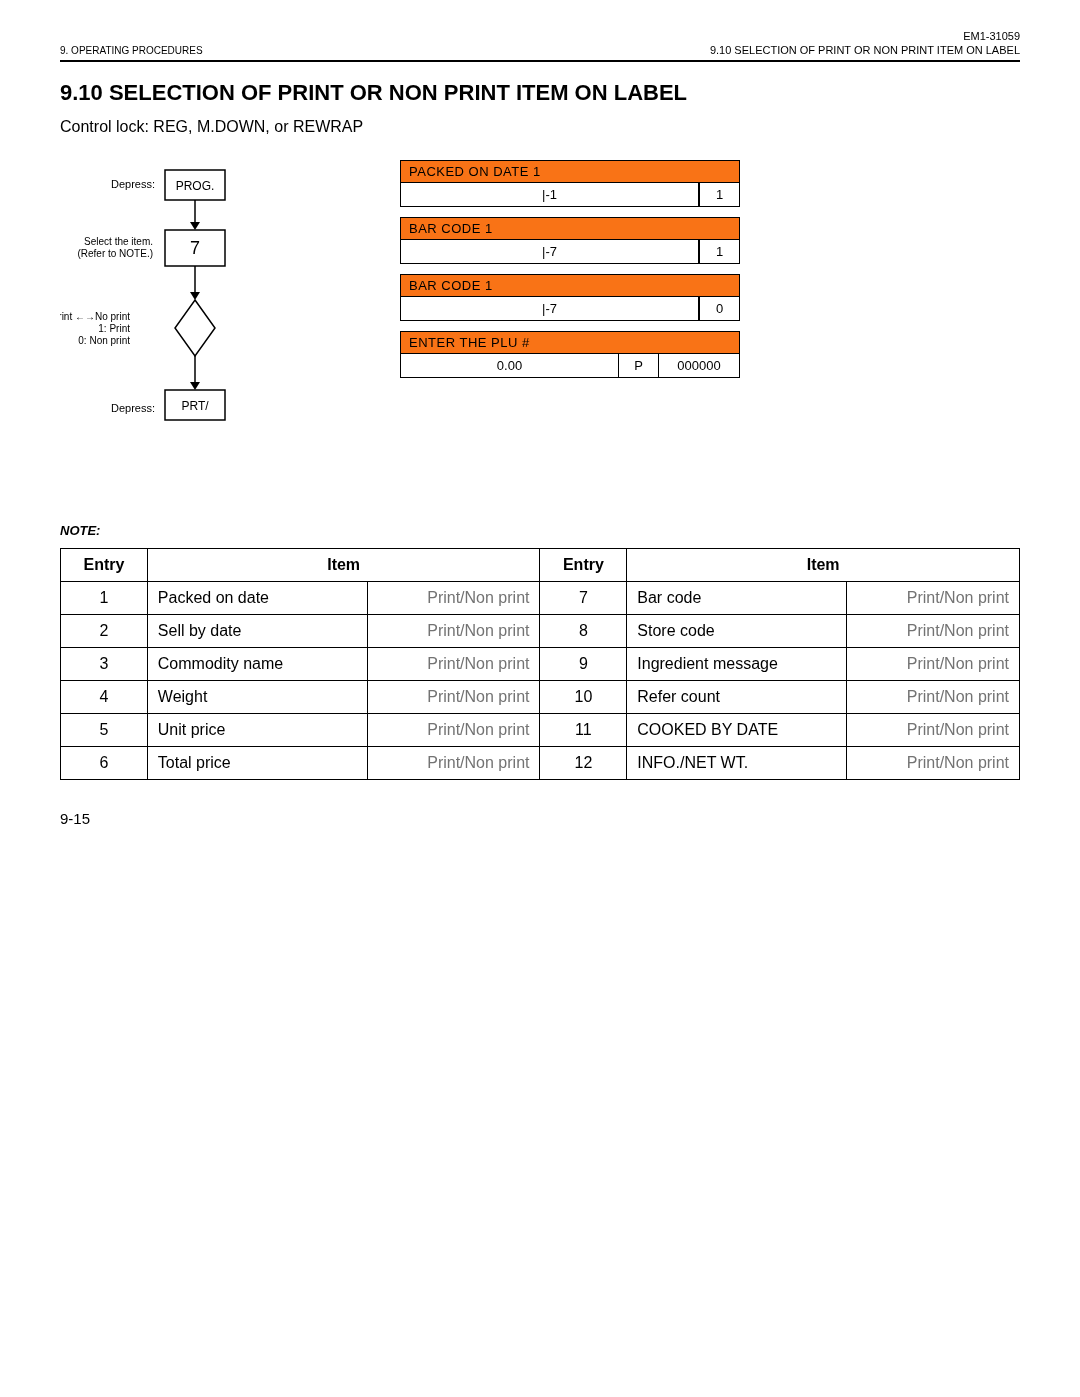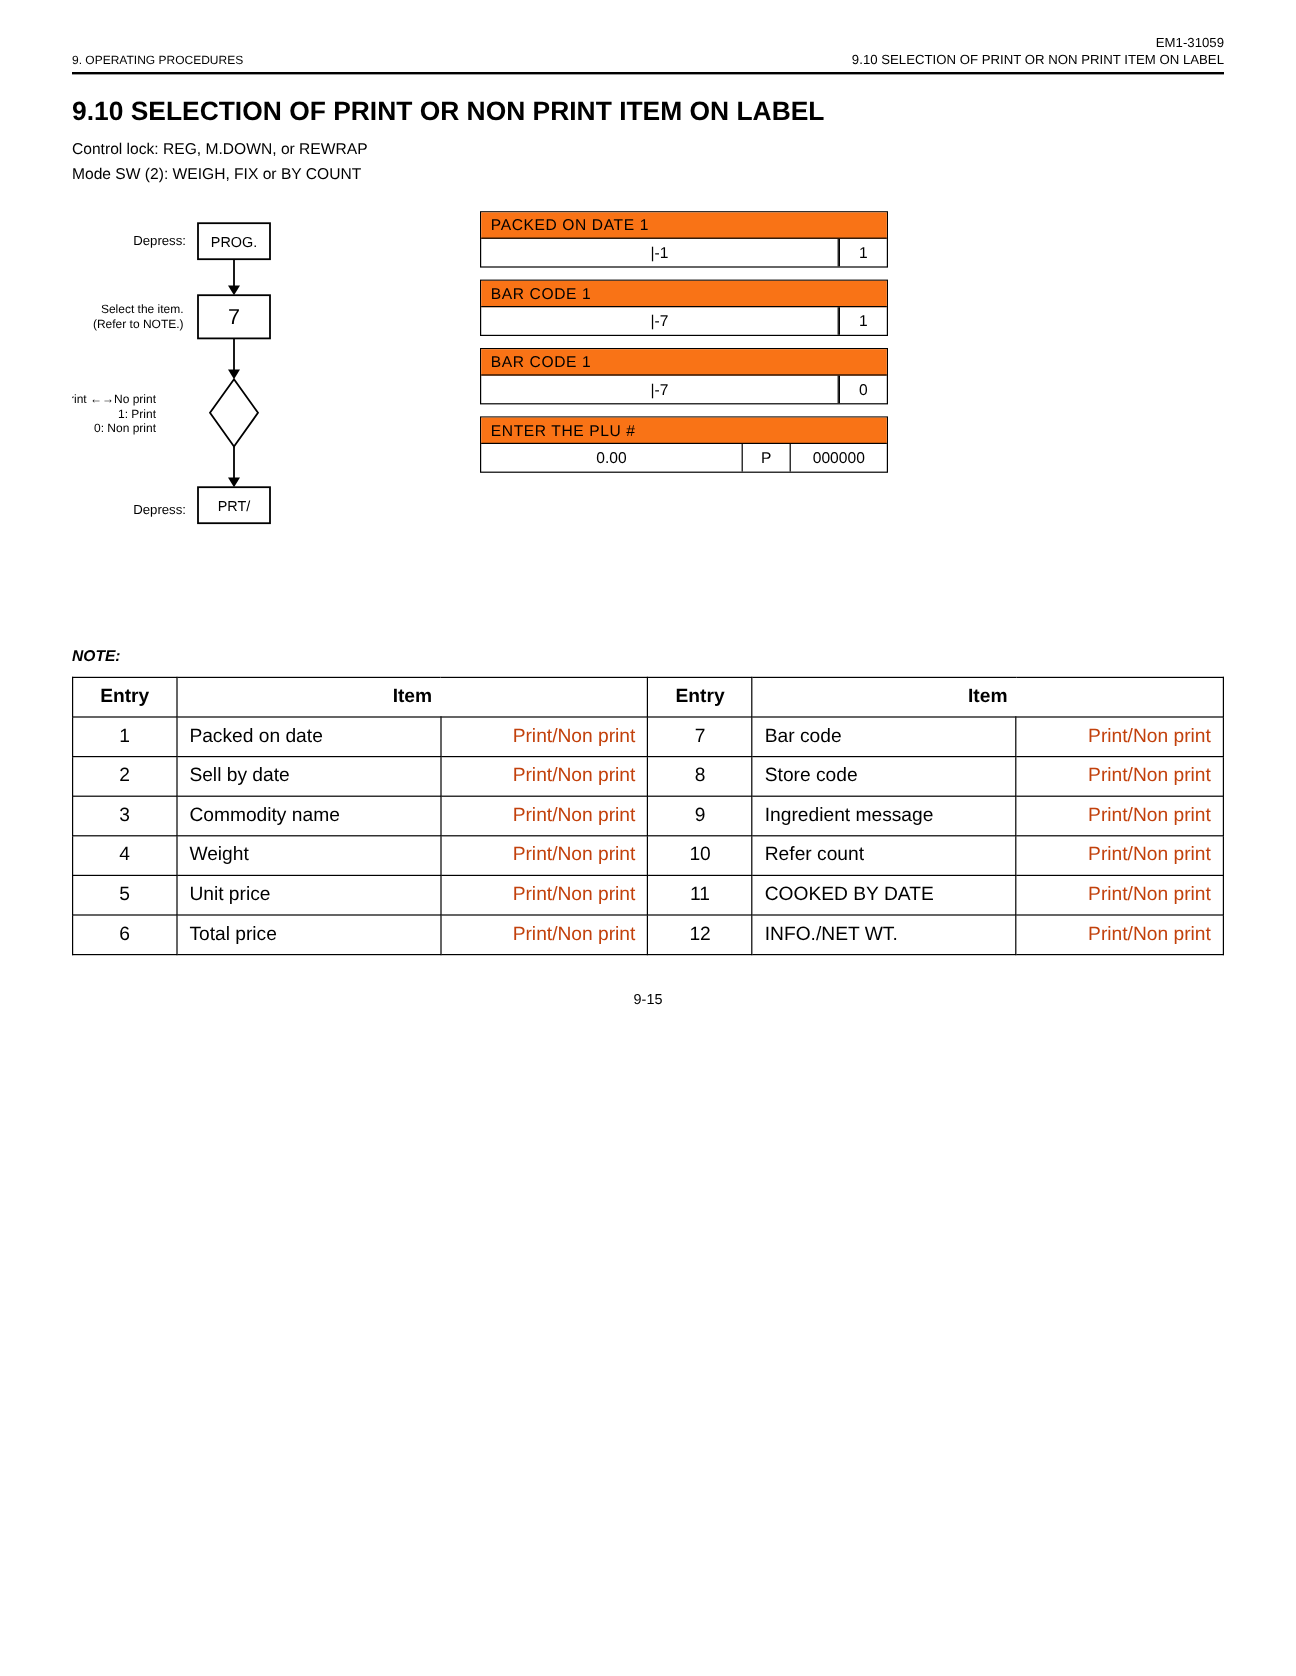--- a/index.html
+++ b/index.html
@@ -33,21 +33,21 @@
       font-size: 11px;
       text-align: center;
     }
     .page-title {
       font-size: 22px;
       font-weight: bold;
       margin-bottom: 8px;
       margin-top: 10px;
     }
     .control-info {
-      font-size: 13px;
+      font-size: 16px;
       margin-bottom: 20px;
       line-height: 1.6;
     }
     .main-content {
       display: flex;
       gap: 40px;
       margin-bottom: 30px;
       align-items: flex-start;
     }
     .diagram-area {
@@ -117,47 +117,46 @@
     .data-table td.entry-col {
       text-align: center;
       font-weight: normal;
       width: 50px;
     }
     .data-table td.item-name {
       width: 140px;
     }
     .data-table td.status-col {
       text-align: right;
-      color: #c2410c;
+      color: #737373;
       width: 110px;
     }
     .page-num {
-      text-align: center;
-      font-size: 12px;
+      text-align: left;
+      font-size: 15px;
       margin-top: 20px;
     }
     
     svg text {
       font-family: Arial, Helvetica, sans-serif;
     }
   </style>
 </head>
 <body>
 
 <div class="header-right">EM1-31059</div>
 <div class="header-section">
   <div class="header-left">9. OPERATING PROCEDURES</div>
   <div class="header-center">9.10  SELECTION OF PRINT OR NON PRINT ITEM ON LABEL</div>
 </div>
 
 <div class="page-title">9.10  SELECTION OF PRINT OR NON PRINT ITEM ON LABEL</div>
 
 <div class="control-info">
   <div>Control lock:   REG, M.DOWN, or REWRAP</div>
-  <div>Mode SW (2):  WEIGH, FIX or BY COUNT</div>
 </div>
 
 <div class="main-content">
 
   <div class="diagram-area">
     <svg width="290" height="330">
 
       <text x="95" y="28" font-size="11" text-anchor="end">Depress:</text>
       <rect x="105" y="10" width="60" height="30" fill="white" stroke="black" stroke-width="1.5"></rect>
       <text x="135" y="30" font-size="12" text-anchor="middle" font-family="Arial">PROG.</text>

